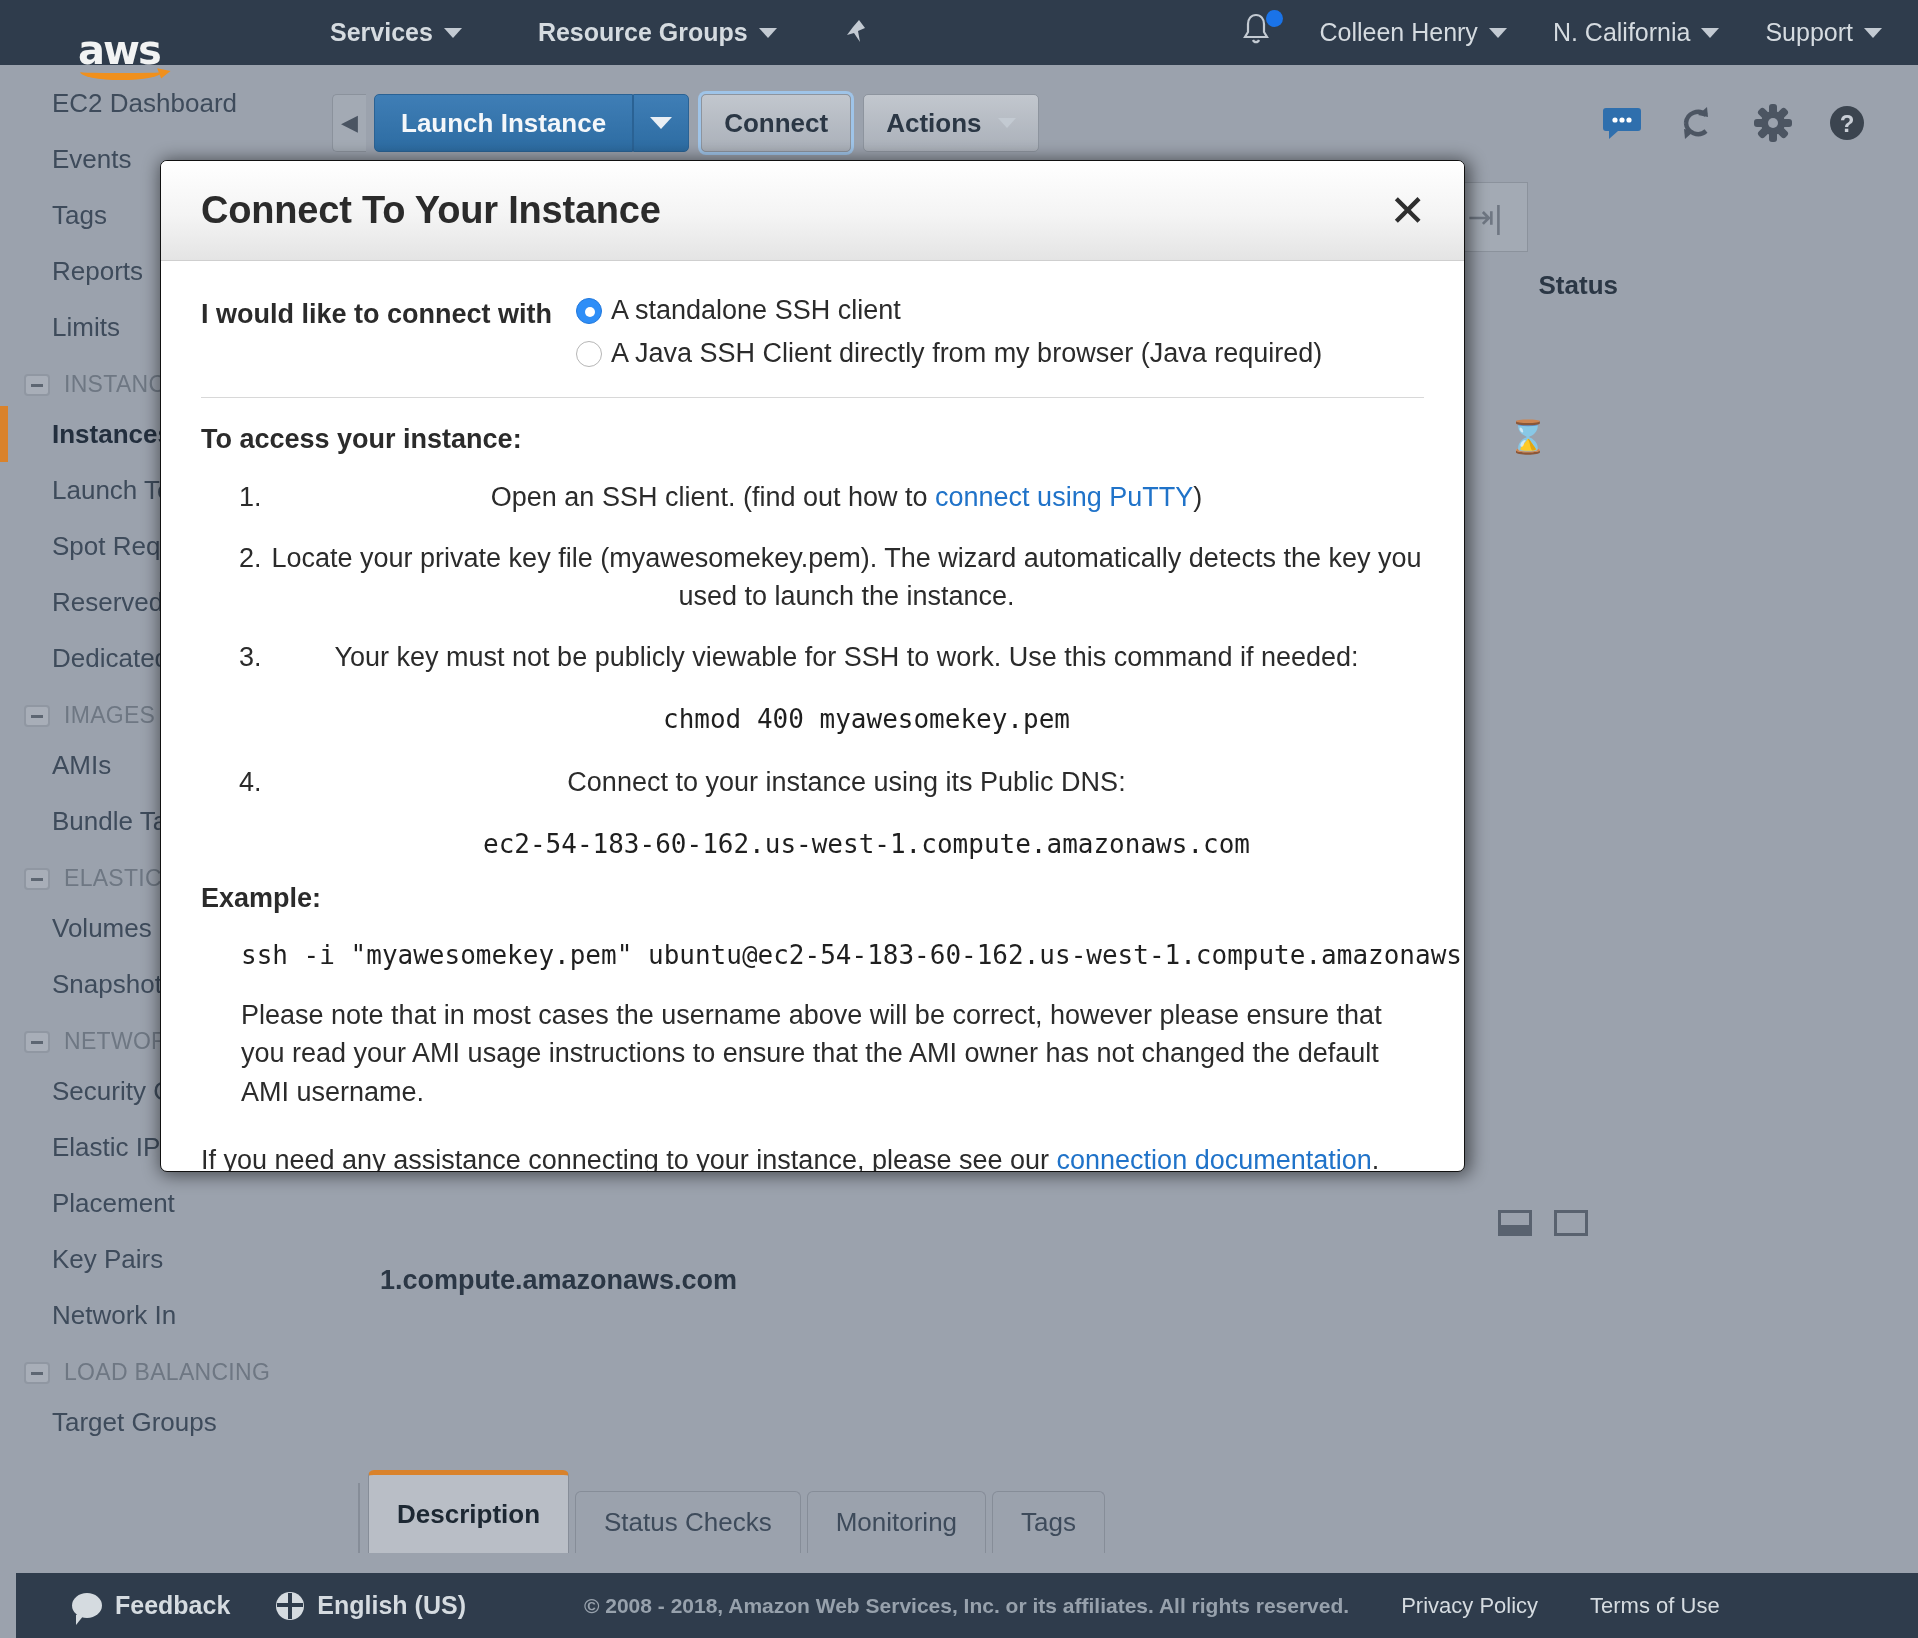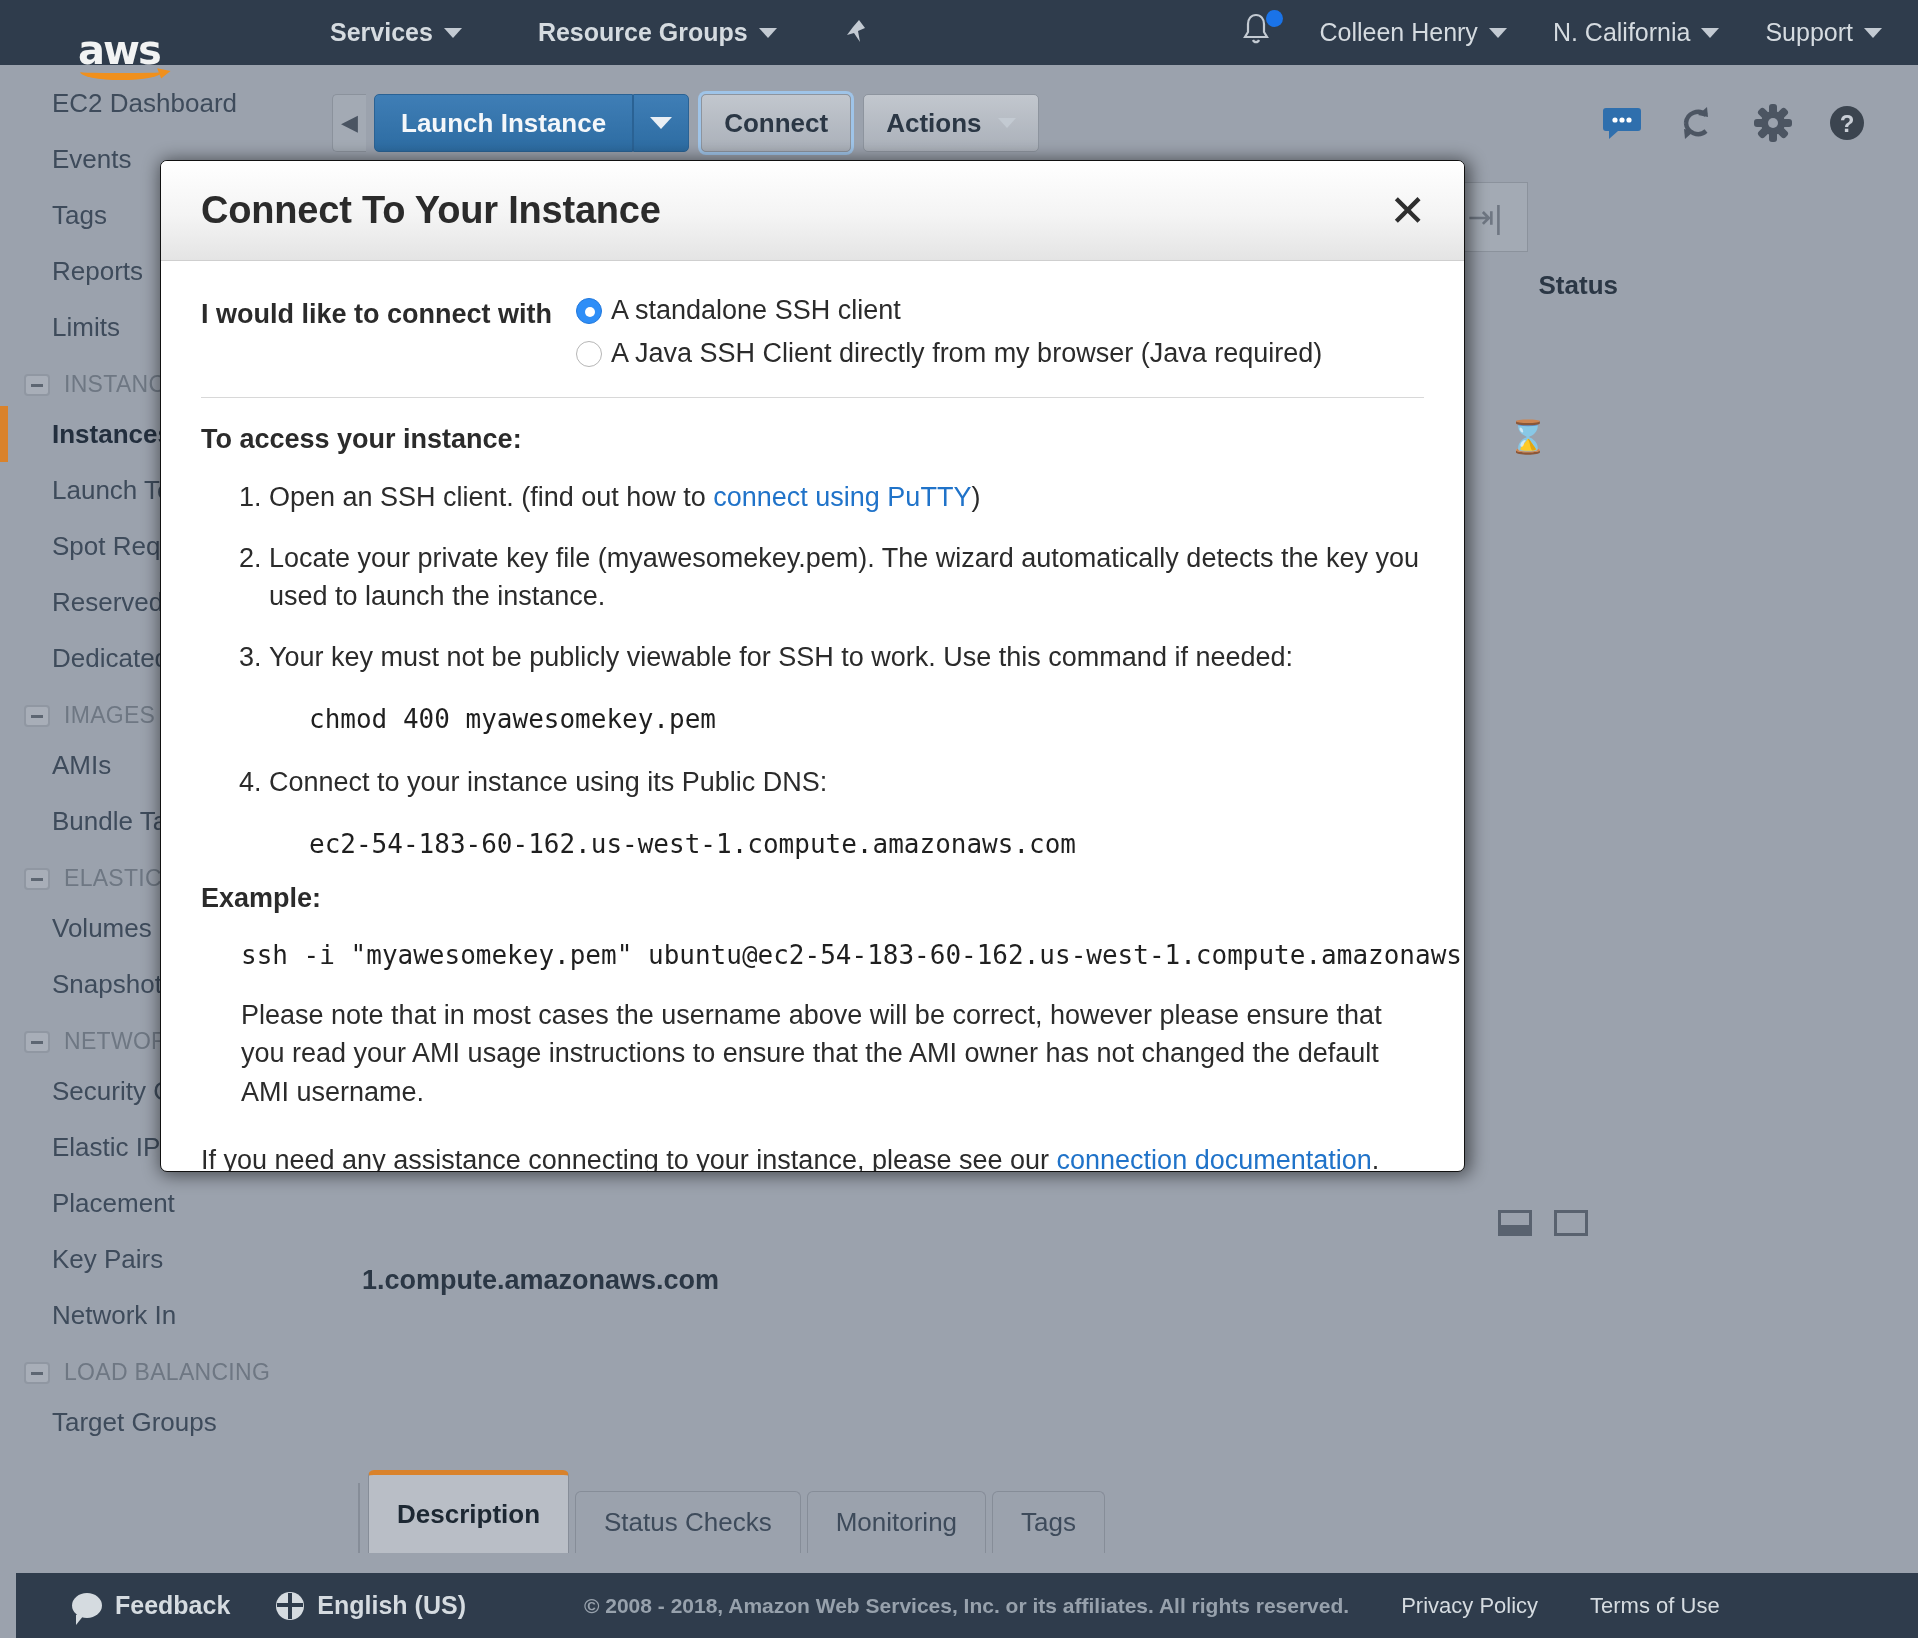--- a/index.html
+++ b/index.html
@@ -204,21 +204,21 @@
     position: absolute; right: 330px; top: 1040px;
     display: flex; gap: 22px;
   }
   .panel-icons div {
     width: 34px; height: 26px;
     border: 3px solid #59626f;
     cursor: pointer;
   }
   .panel-icons div:first-child { border-bottom-width: 11px; }
   .dns-text {
-    position: absolute; left: 44px; top: 1095px;
+    position: absolute; left: 62px; top: 1095px;
     font-size: 27px; font-weight: 700; color: #2b3745;
   }
 
   
   .detail-tabs {
     position: absolute; left: 368px; top: 1483px;
     display: flex; align-items: flex-end;
     height: 70px;
   }
   .d-tab {
@@ -352,21 +352,21 @@
   .hr {
     height: 1px; background: #d8d8d8;
     margin: 28px 0 26px 0;
   }
   .sec-title { font-weight: 700; font-size: 27px; color: #2b2b2b; }
   ol.steps {
     margin: 24px 0 0 0; padding-left: 68px;
     font-size: 27px; line-height: 1.38;
     color: #2b2b2b;
   }
-  ol.steps > li { margin-bottom: 24px; }
+  ol.steps > li { margin-bottom: 24px; text-align: center; }
   a.link { color: #2073c9; text-decoration: none; cursor: pointer; }
   .code {
     font-family: "DejaVu Sans Mono", monospace;
     font-size: 26px; color: #1f1f1f;
     margin: 26px 0 26px 40px;
     white-space: nowrap;
   }
   .note {
     font-size: 27px; line-height: 1.42; color: #2b2b2b;
     margin: 8px 0 0 40px;

